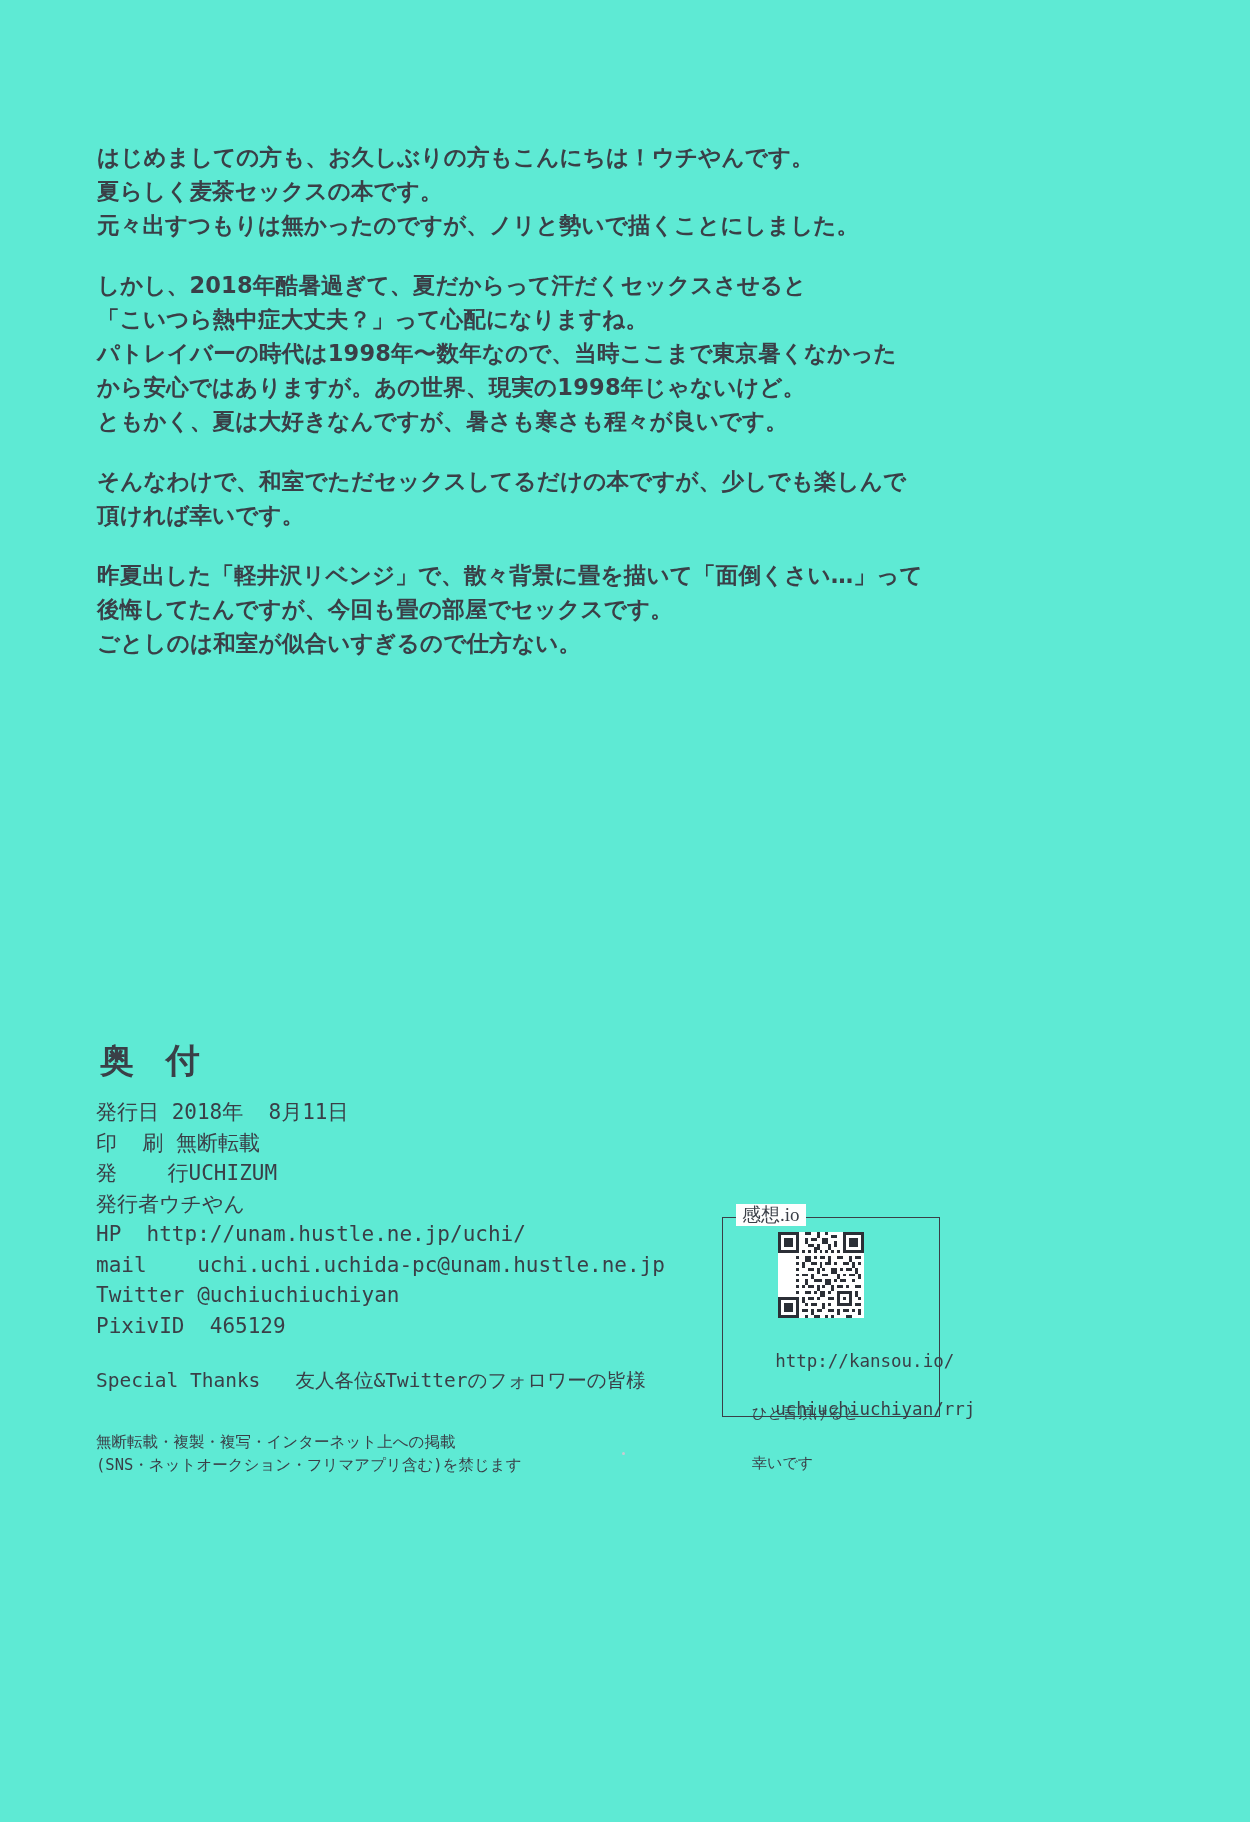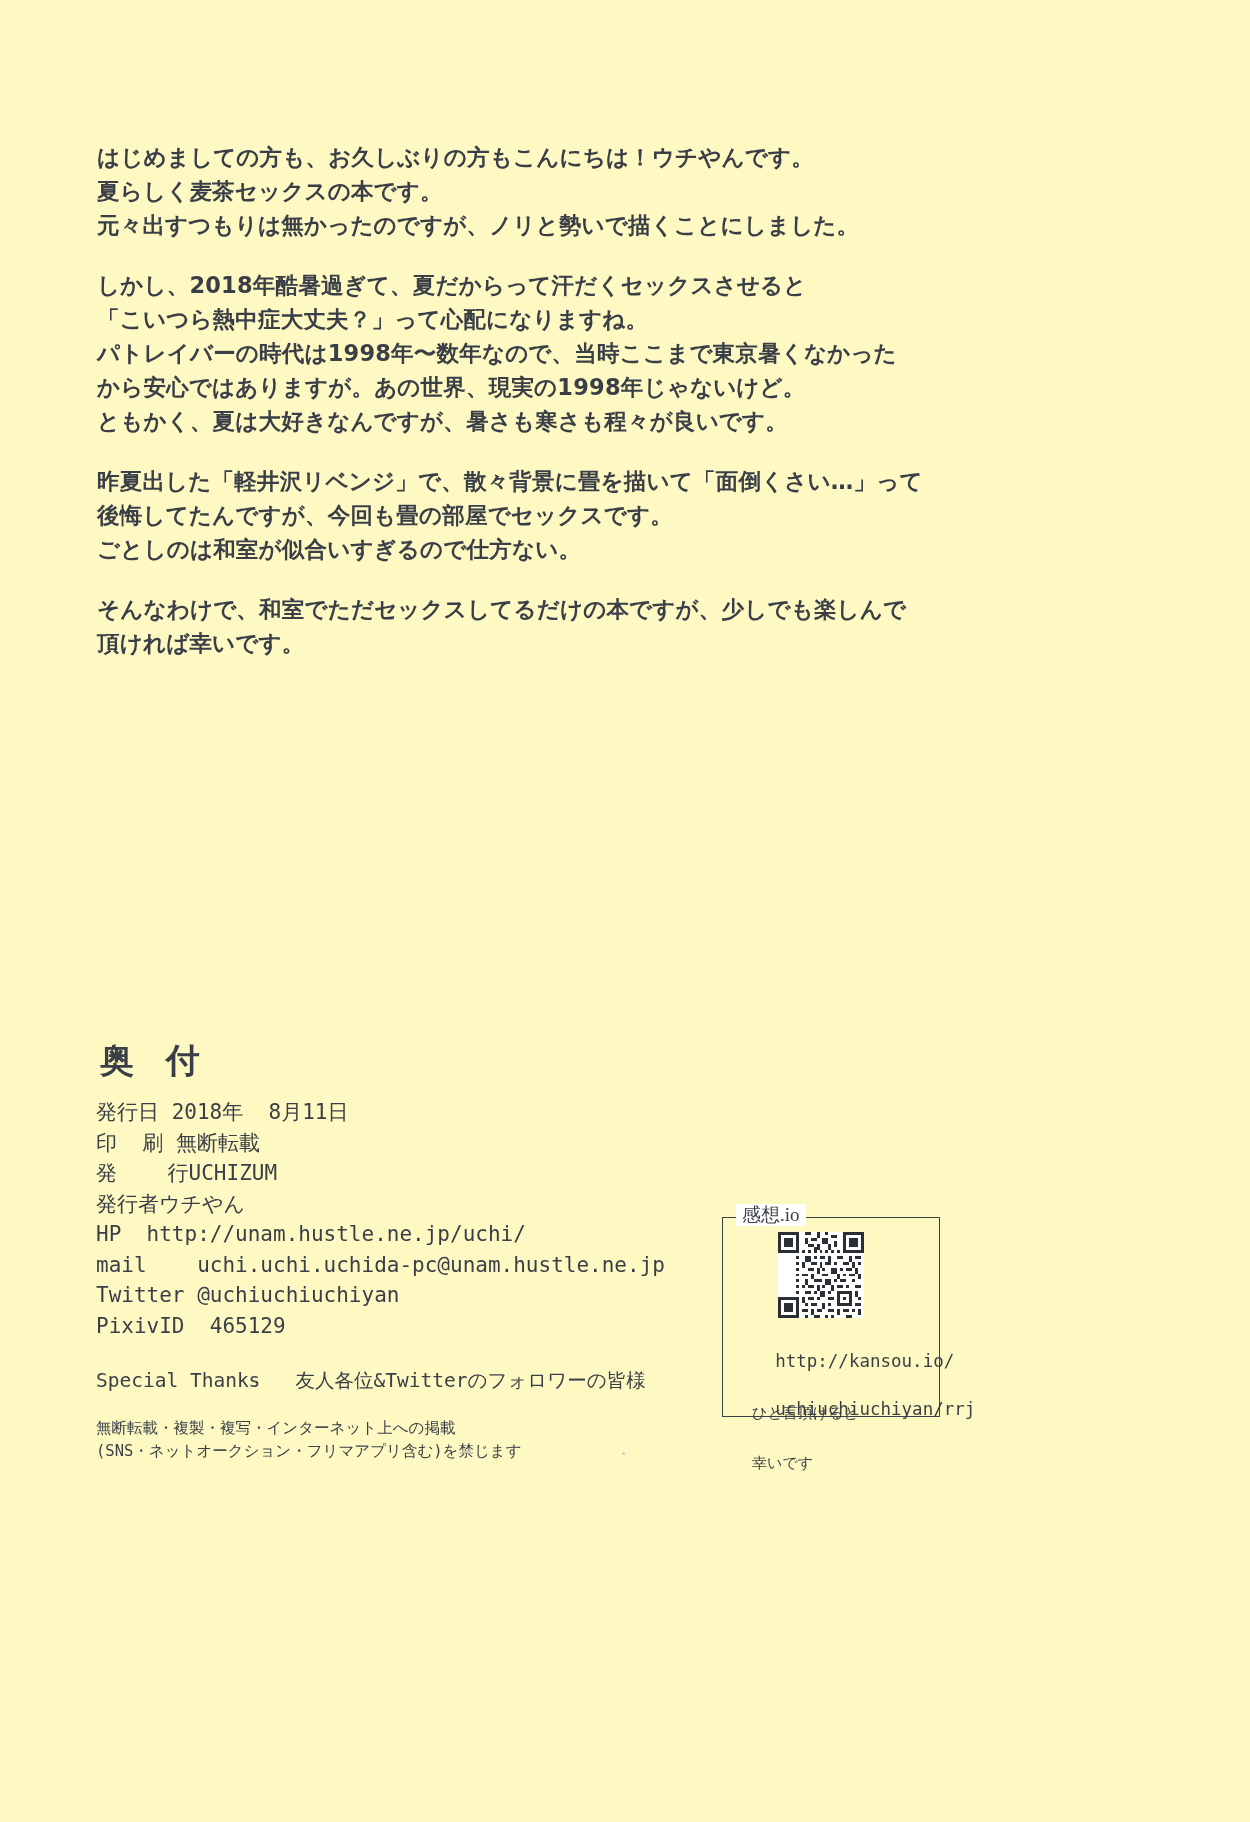--- a/index.html
+++ b/index.html
@@ -12,21 +12,21 @@
     height: 1822px;
     position: relative;
     font-family: "Liberation Sans", sans-serif;
     color: #3b3f46;
     overflow: hidden;
   }
 
   .page {
     position: absolute;
     inset: 0;
-    background: #fef9c3;
+    background: #5eead4;
   }
 
   
   .afterword {
     position: absolute;
     left: 97px;
     top: 140px;
     width: 1020px;
   }
   .para {
@@ -72,21 +72,21 @@
     height: 26px;
   }
   .thanks {
     font-family: "DejaVu Sans Mono", "Liberation Mono", monospace;
     font-size: 19.5px;
     line-height: 28px;
     color: #3a3f47;
     white-space: pre;
   }
   .notice {
-    margin-top: 22px;
+    margin-top: 36px;
   }
   .notice-line {
     font-family: "DejaVu Sans Mono", "Liberation Mono", monospace;
     font-size: 15.5px;
     line-height: 23px;
     color: #3a3f47;
     white-space: pre;
   }
 
   
@@ -163,27 +163,27 @@
       <div class="line">元々出すつもりは無かったのですが、ノリと勢いで描くことにしました。</div>
     </div>
     <div class="para">
       <div class="line">しかし、2018年酷暑過ぎて、夏だからって汗だくセックスさせると</div>
       <div class="line">「こいつら熱中症大丈夫？」って心配になりますね。</div>
       <div class="line">パトレイバーの時代は1998年〜数年なので、当時ここまで東京暑くなかった</div>
       <div class="line">から安心ではありますが。あの世界、現実の1998年じゃないけど。</div>
       <div class="line">ともかく、夏は大好きなんですが、暑さも寒さも程々が良いです。</div>
     </div>
     <div class="para">
+      <div class="line">そんなわけで、和室でただセックスしてるだけの本ですが、少しでも楽しんで</div>
+      <div class="line">頂ければ幸いです。</div>
+    </div>
+    <div class="para">
       <div class="line">昨夏出した「軽井沢リベンジ」で、散々背景に畳を描いて「面倒くさい…」って</div>
       <div class="line">後悔してたんですが、今回も畳の部屋でセックスです。</div>
       <div class="line">ごとしのは和室が似合いすぎるので仕方ない。</div>
-    </div>
-    <div class="para">
-      <div class="line">そんなわけで、和室でただセックスしてるだけの本ですが、少しでも楽しんで</div>
-      <div class="line">頂ければ幸いです。</div>
     </div>
   </div>
 
   <div class="colophon-heading">奥 付</div>
 
   <div class="colophon">
     <div class="col-line">発行日 2018年  8月11日</div>
     <div class="col-line">印  刷 無断転載</div>
     <div class="col-line">発    行UCHIZUM</div>
     <div class="col-line">発行者ウチやん</div>

